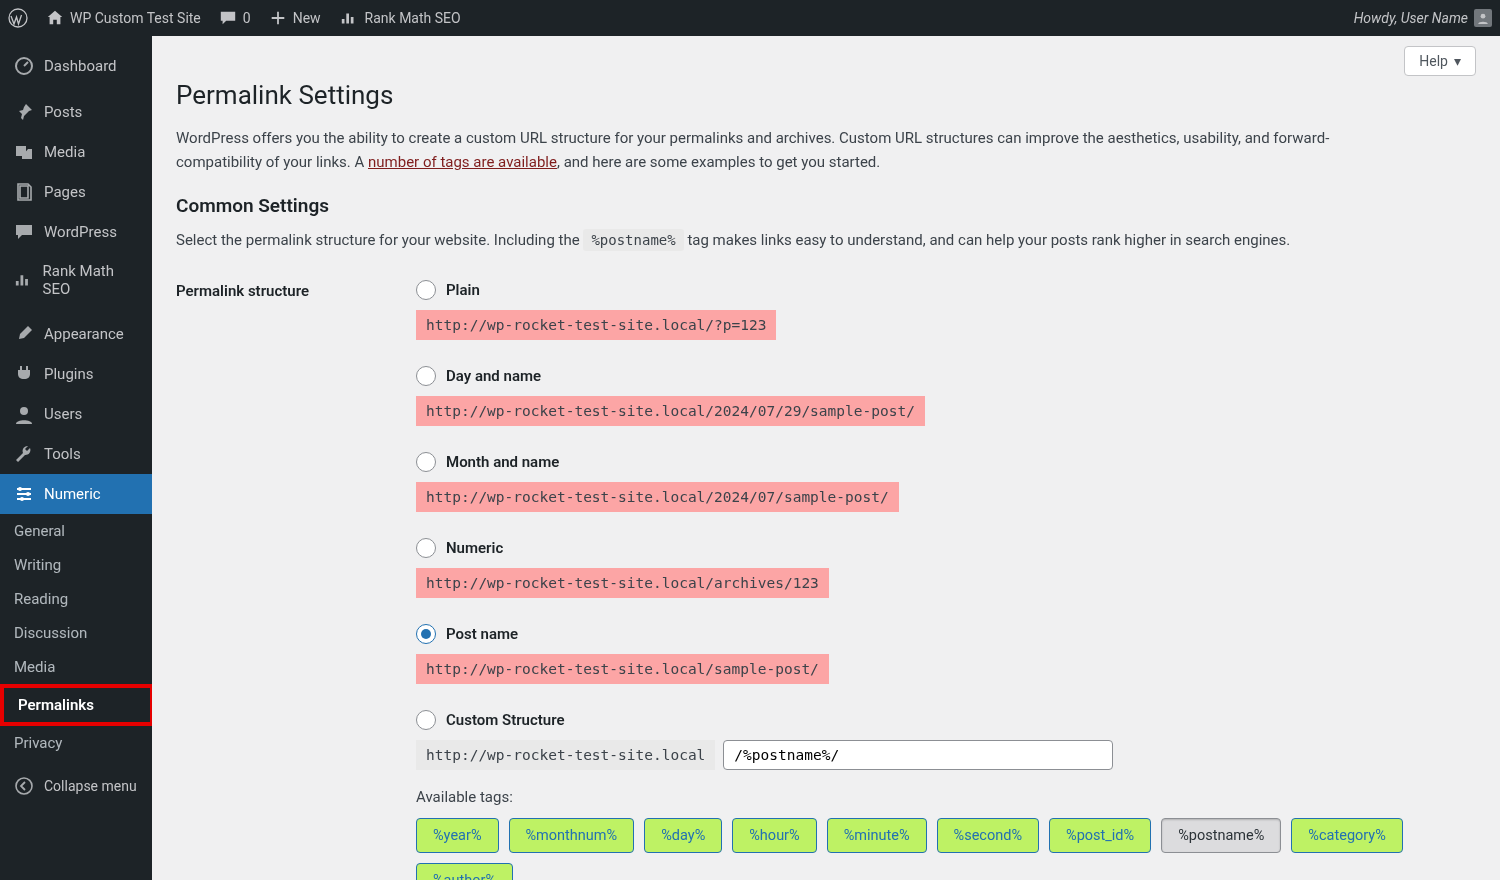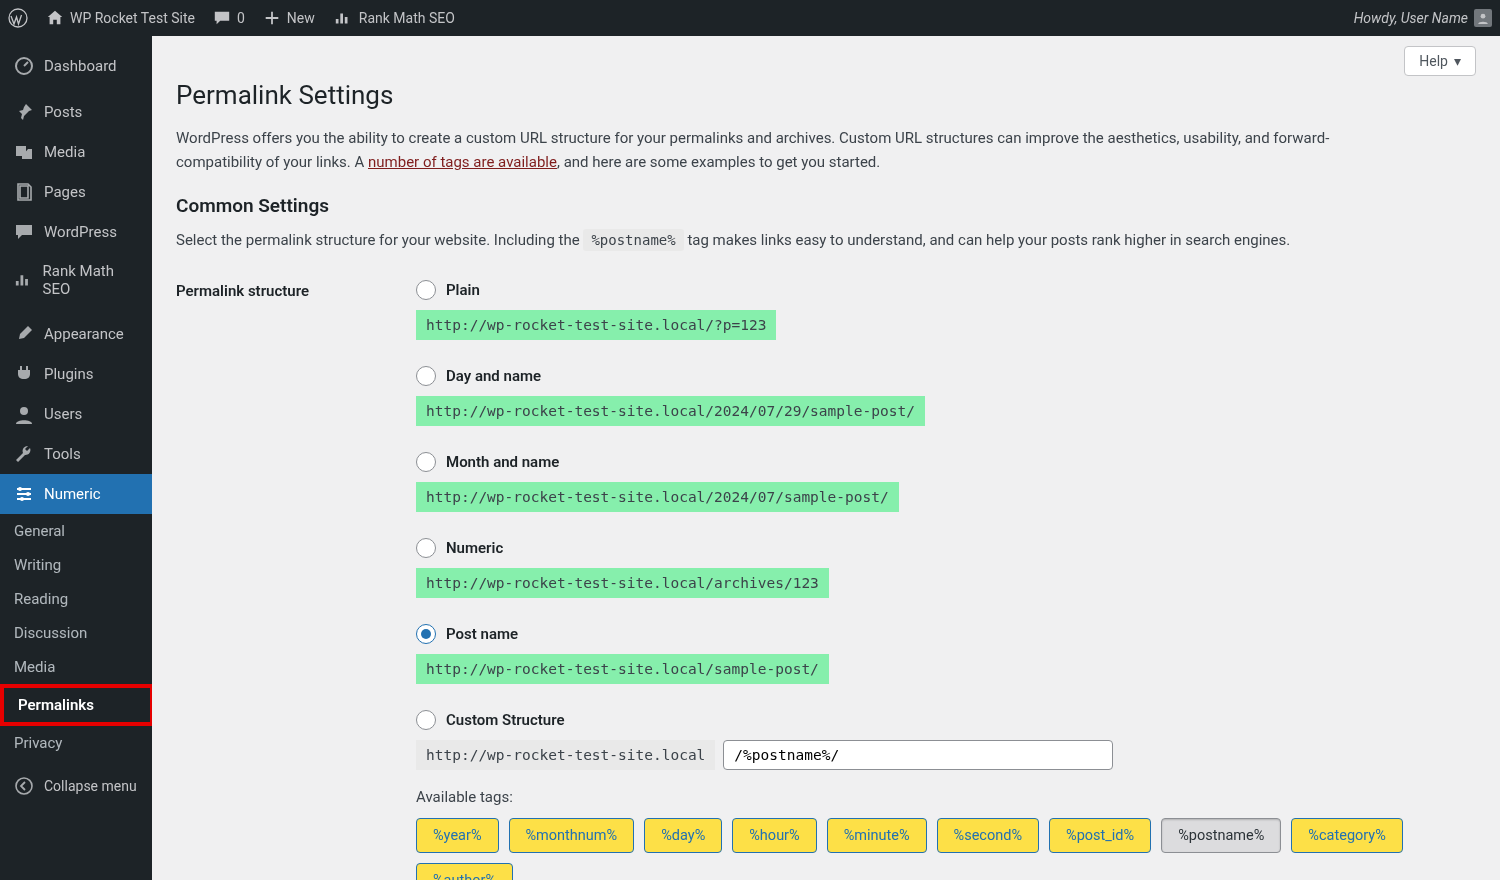--- a/index.html
+++ b/index.html
@@ -121,21 +121,21 @@
   .radio.checked { border-color: #2271b1; }
   .radio.checked::after {
     content: ""; position: absolute; left: 50%; top: 50%;
     transform: translate(-50%,-50%);
     width: 10px; height: 10px; border-radius: 50%;
     background: #2271b1;
   }
   .opt-label { font-size: 15px; font-weight: 600; color: #1d2327; cursor: pointer; }
   .url-box {
     margin-top: 10px;
-    background: #86efac;
+    background: #fca5a5;
     padding: 7px 10px;
     font-family: Consolas, Monaco, monospace;
     font-size: 14.5px;
     color: #3c434a;
     display: inline-block;
   }
 
   .custom-row { display: flex; align-items: stretch; gap: 8px; margin-top: 10px; }
   .custom-prefix {
     background: #e9e9e9; padding: 7px 10px;
@@ -149,21 +149,21 @@
     padding: 4px 10px;
     font-family: Consolas, Monaco, monospace;
     font-size: 14.5px;
     background: #fff;
   }
 
   .avail-label { font-size: 15px; color: #3c434a; margin-top: 18px; }
   .tag-row { display: flex; flex-wrap: wrap; gap: 10px; margin-top: 12px; }
   .tag-btn {
     border: 1px solid #2271b1;
-    background: #fde047;
+    background: #bef264;
     color: #2271b1;
     border-radius: 4px;
     padding: 8px 16px;
     font-size: 14.5px;
     cursor: pointer;
   }
   .tag-btn.active {
     background: #dcdcde;
     box-shadow: inset 0 1px 2px rgba(0,0,0,.2);
     color: #2c3338;
@@ -178,21 +178,21 @@
     <span class="item">
       <svg width="20" height="20" viewBox="0 0 20 20">
           <circle cx="10" cy="10" r="9" fill="none" stroke="#c3c4c7" stroke-width="1.3"></circle>
           <path d="M3 8l3 8 2.5-7 2 7 3-9" fill="none" stroke="#c3c4c7" stroke-width="1.3"></path>
         </svg>
     </span>
     <span class="item">
       <svg width="18" height="18" viewBox="0 0 20 20">
           <path d="M10 2l8 7h-2v8h-4v-5H8v5H4v-8H2z"></path>
         </svg>
-      <span>WP Rocket Test Site</span>
+      <span>WP Custom Test Site</span>
     </span>
     <span class="item">
       <svg width="18" height="18" viewBox="0 0 20 20">
           <path d="M2 3h16v10H8l-4 4v-4H2z"></path>
         </svg>
       <span>0</span>
     </span>
     <span class="item">
       <svg width="18" height="18" viewBox="0 0 20 20">
           <path d="M9 3h2v6h6v2h-6v6H9v-6H3V9h6z"></path>

